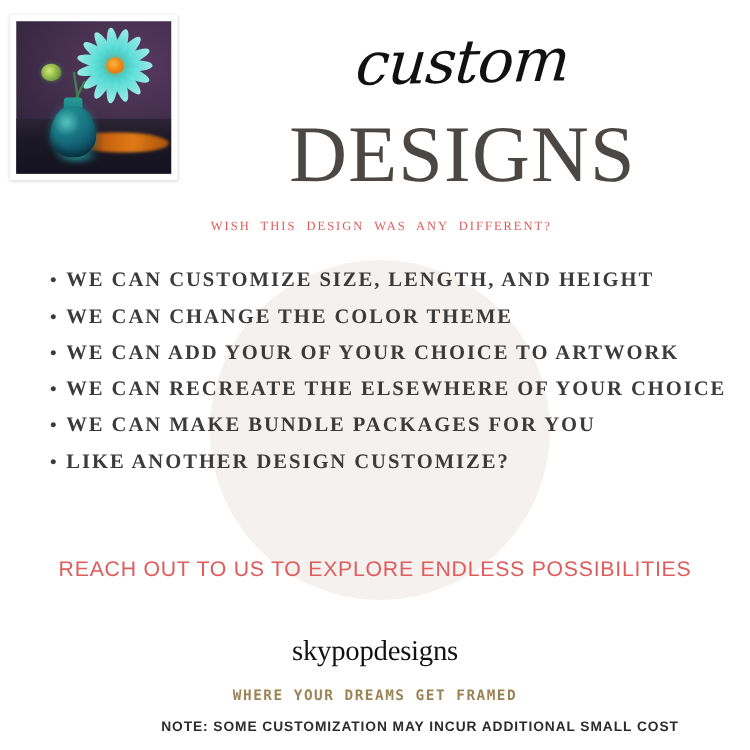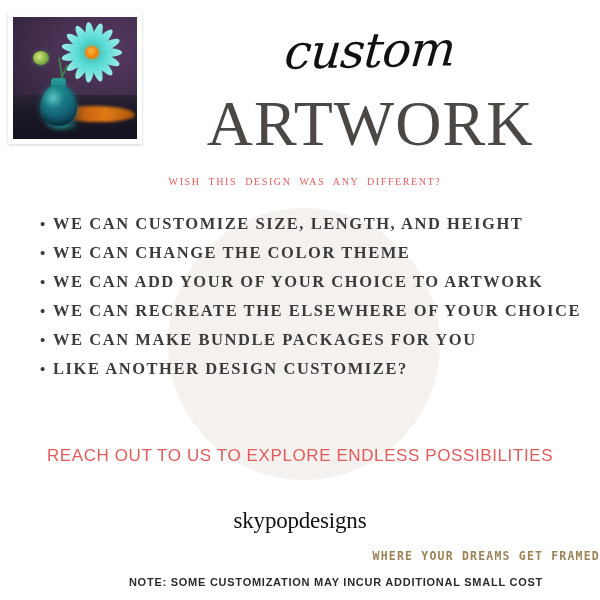--- a/index.html
+++ b/index.html
@@ -187,21 +187,21 @@
     text-align:center;
     font-family:Liberation Serif, serif;
     font-size:23px;
     font-weight:400;
     letter-spacing:-.2px;
     color:#111111;
     z-index:2;
   }
   #tagline{
     position:absolute;left:0;top:549px;width:600px;
-    text-align:right;
+    text-align:center;
     font-family:"DejaVu Sans Mono","Liberation Mono",monospace;
     font-size:11.5px;
     font-weight:700;
     letter-spacing:1.2px;
     color:#9b8355;
     z-index:2;
   }
   #note{
     position:absolute;left:0;top:576px;width:600px;
     text-align:center;
@@ -244,21 +244,21 @@
     </div>
     <div class="art-bud"></div>
     <div class="stem stem-a"></div>
     <div class="stem stem-b"></div>
     <div class="art-vase-neck"></div>
     <div class="art-vase"></div>
   </div>
 </div>
 
 <div id="headline-script">custom</div>
-<div id="headline-serif">ARTWORK</div>
+<div id="headline-serif">DESIGNS</div>
 <div id="subtitle">WISH THIS DESIGN WAS ANY DIFFERENT?</div>
 
 <div id="bullet-list">
     <div class="bullet-row">
       <span class="bullet-dot">•</span>
       <span class="bullet-text">WE CAN CUSTOMIZE SIZE, LENGTH, AND HEIGHT</span>
     </div>
     <div class="bullet-row">
       <span class="bullet-dot">•</span>
       <span class="bullet-text">WE CAN CHANGE THE COLOR THEME</span>

